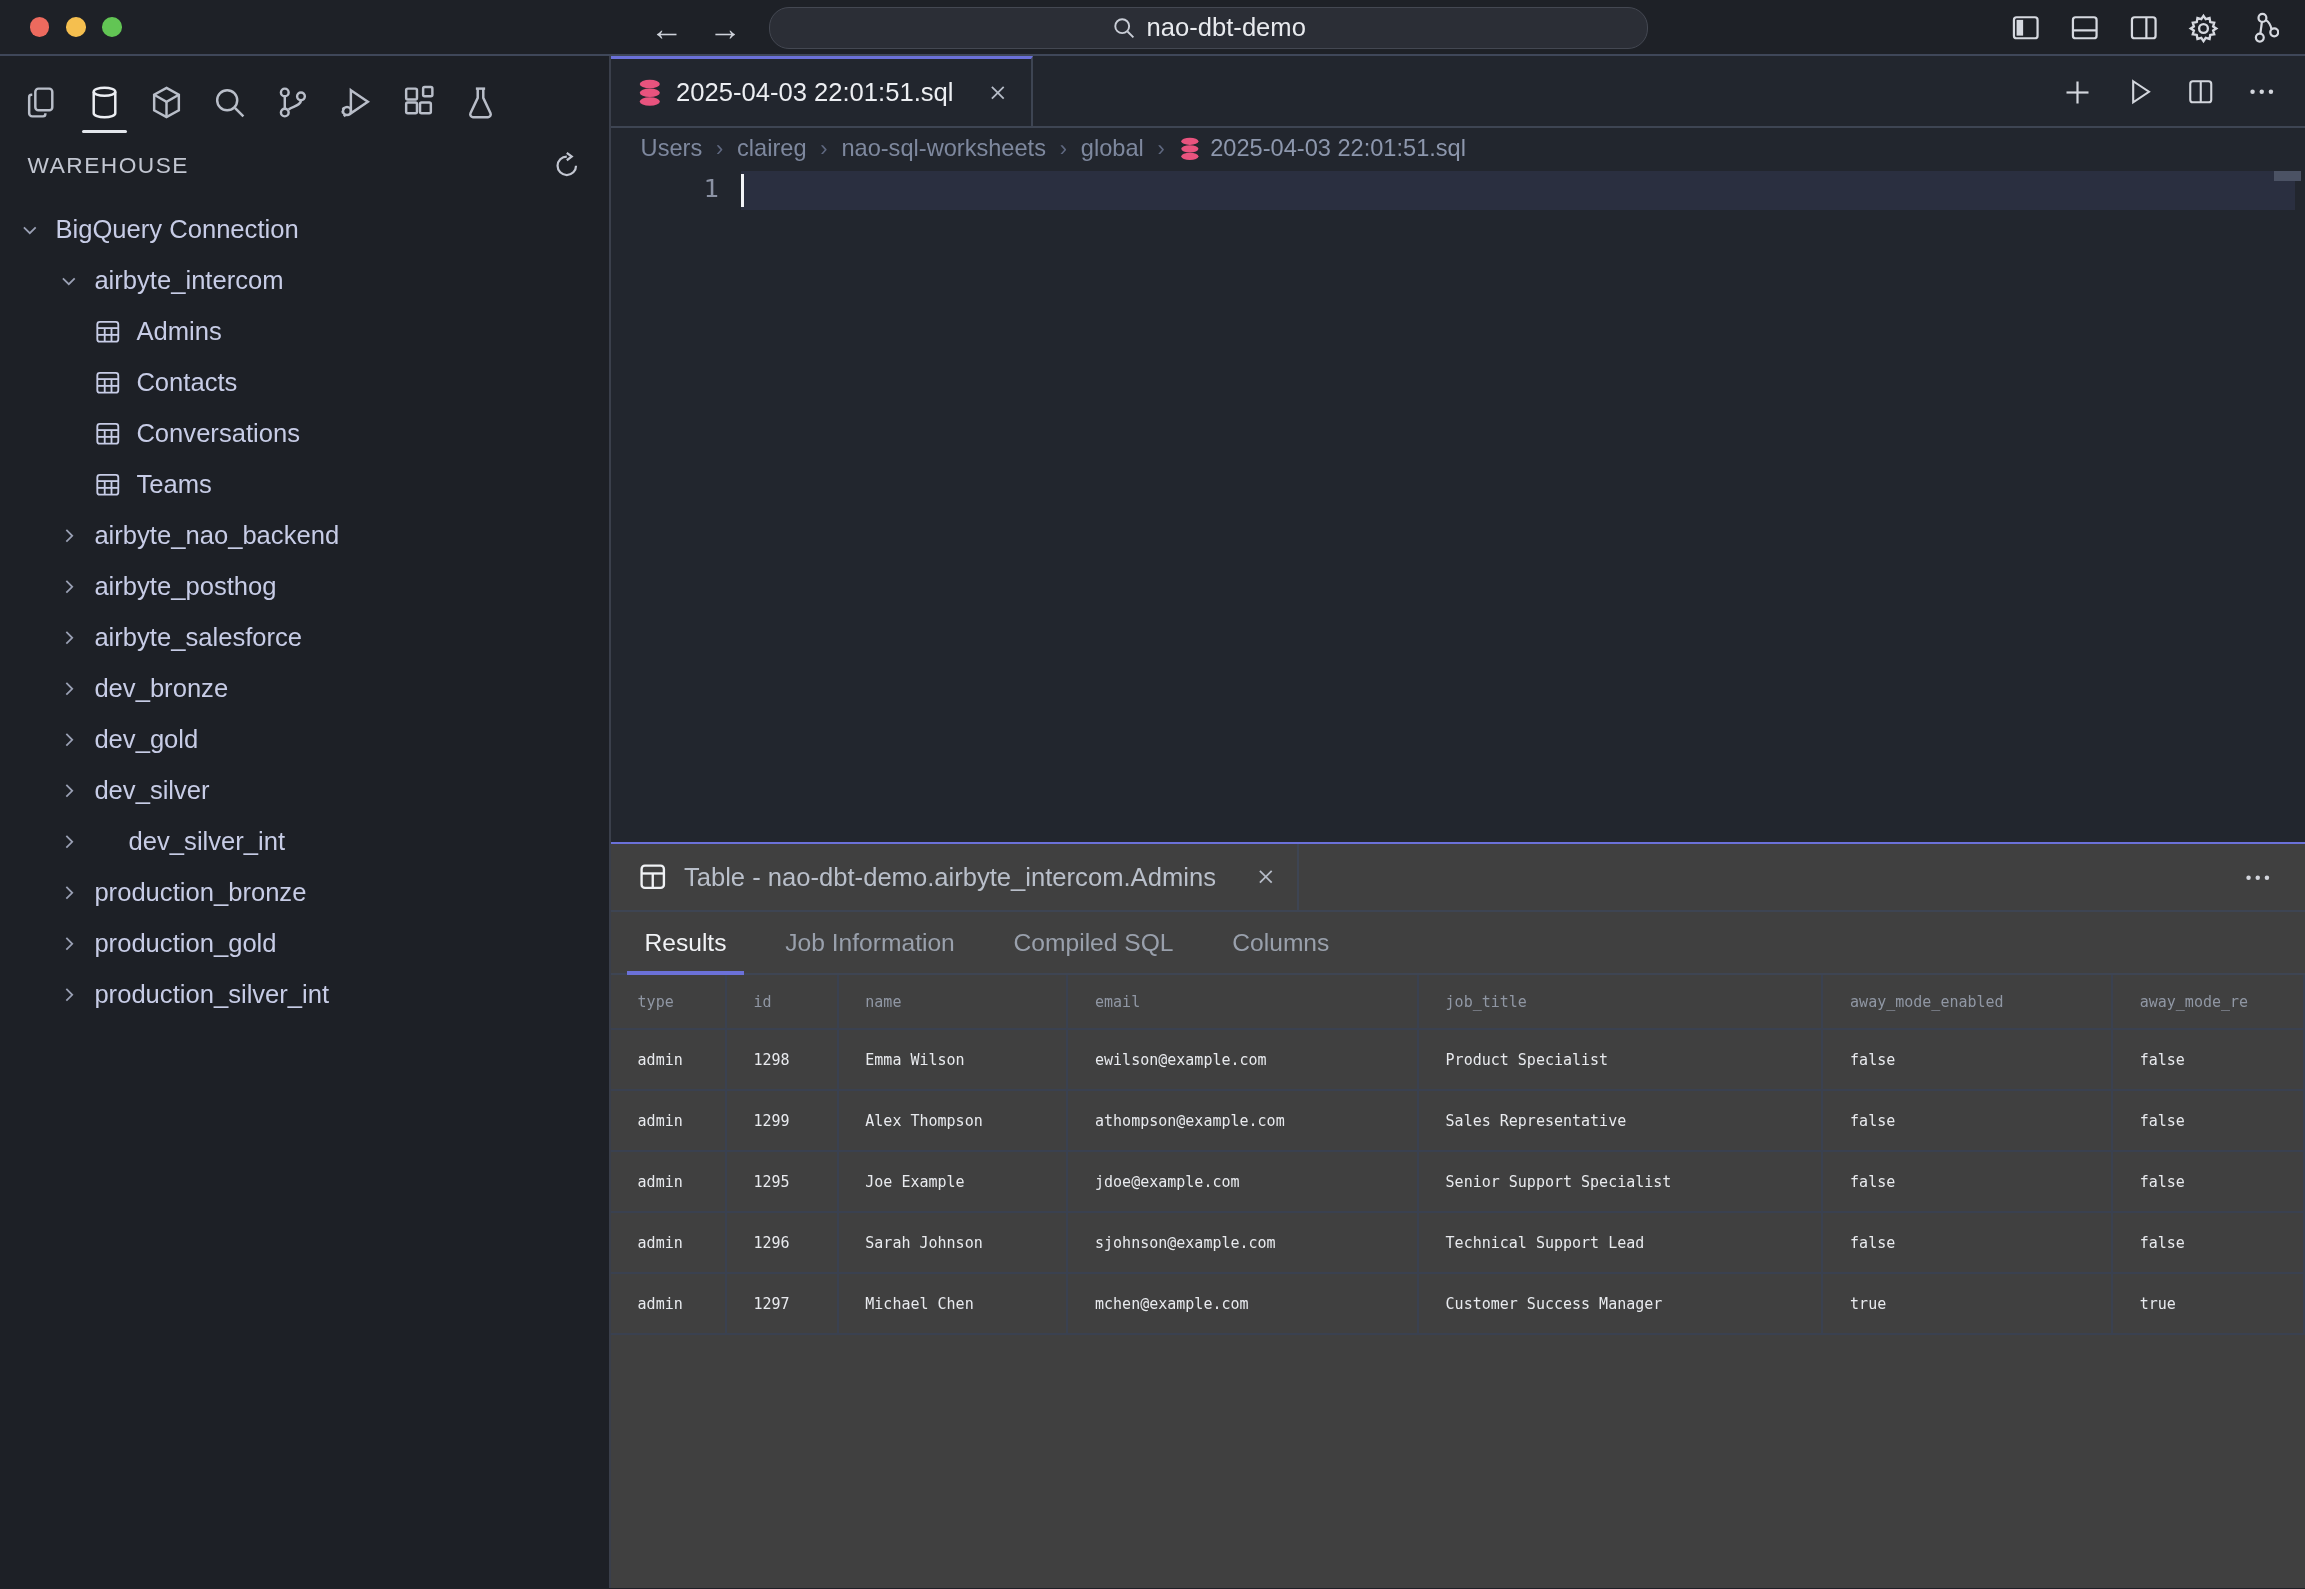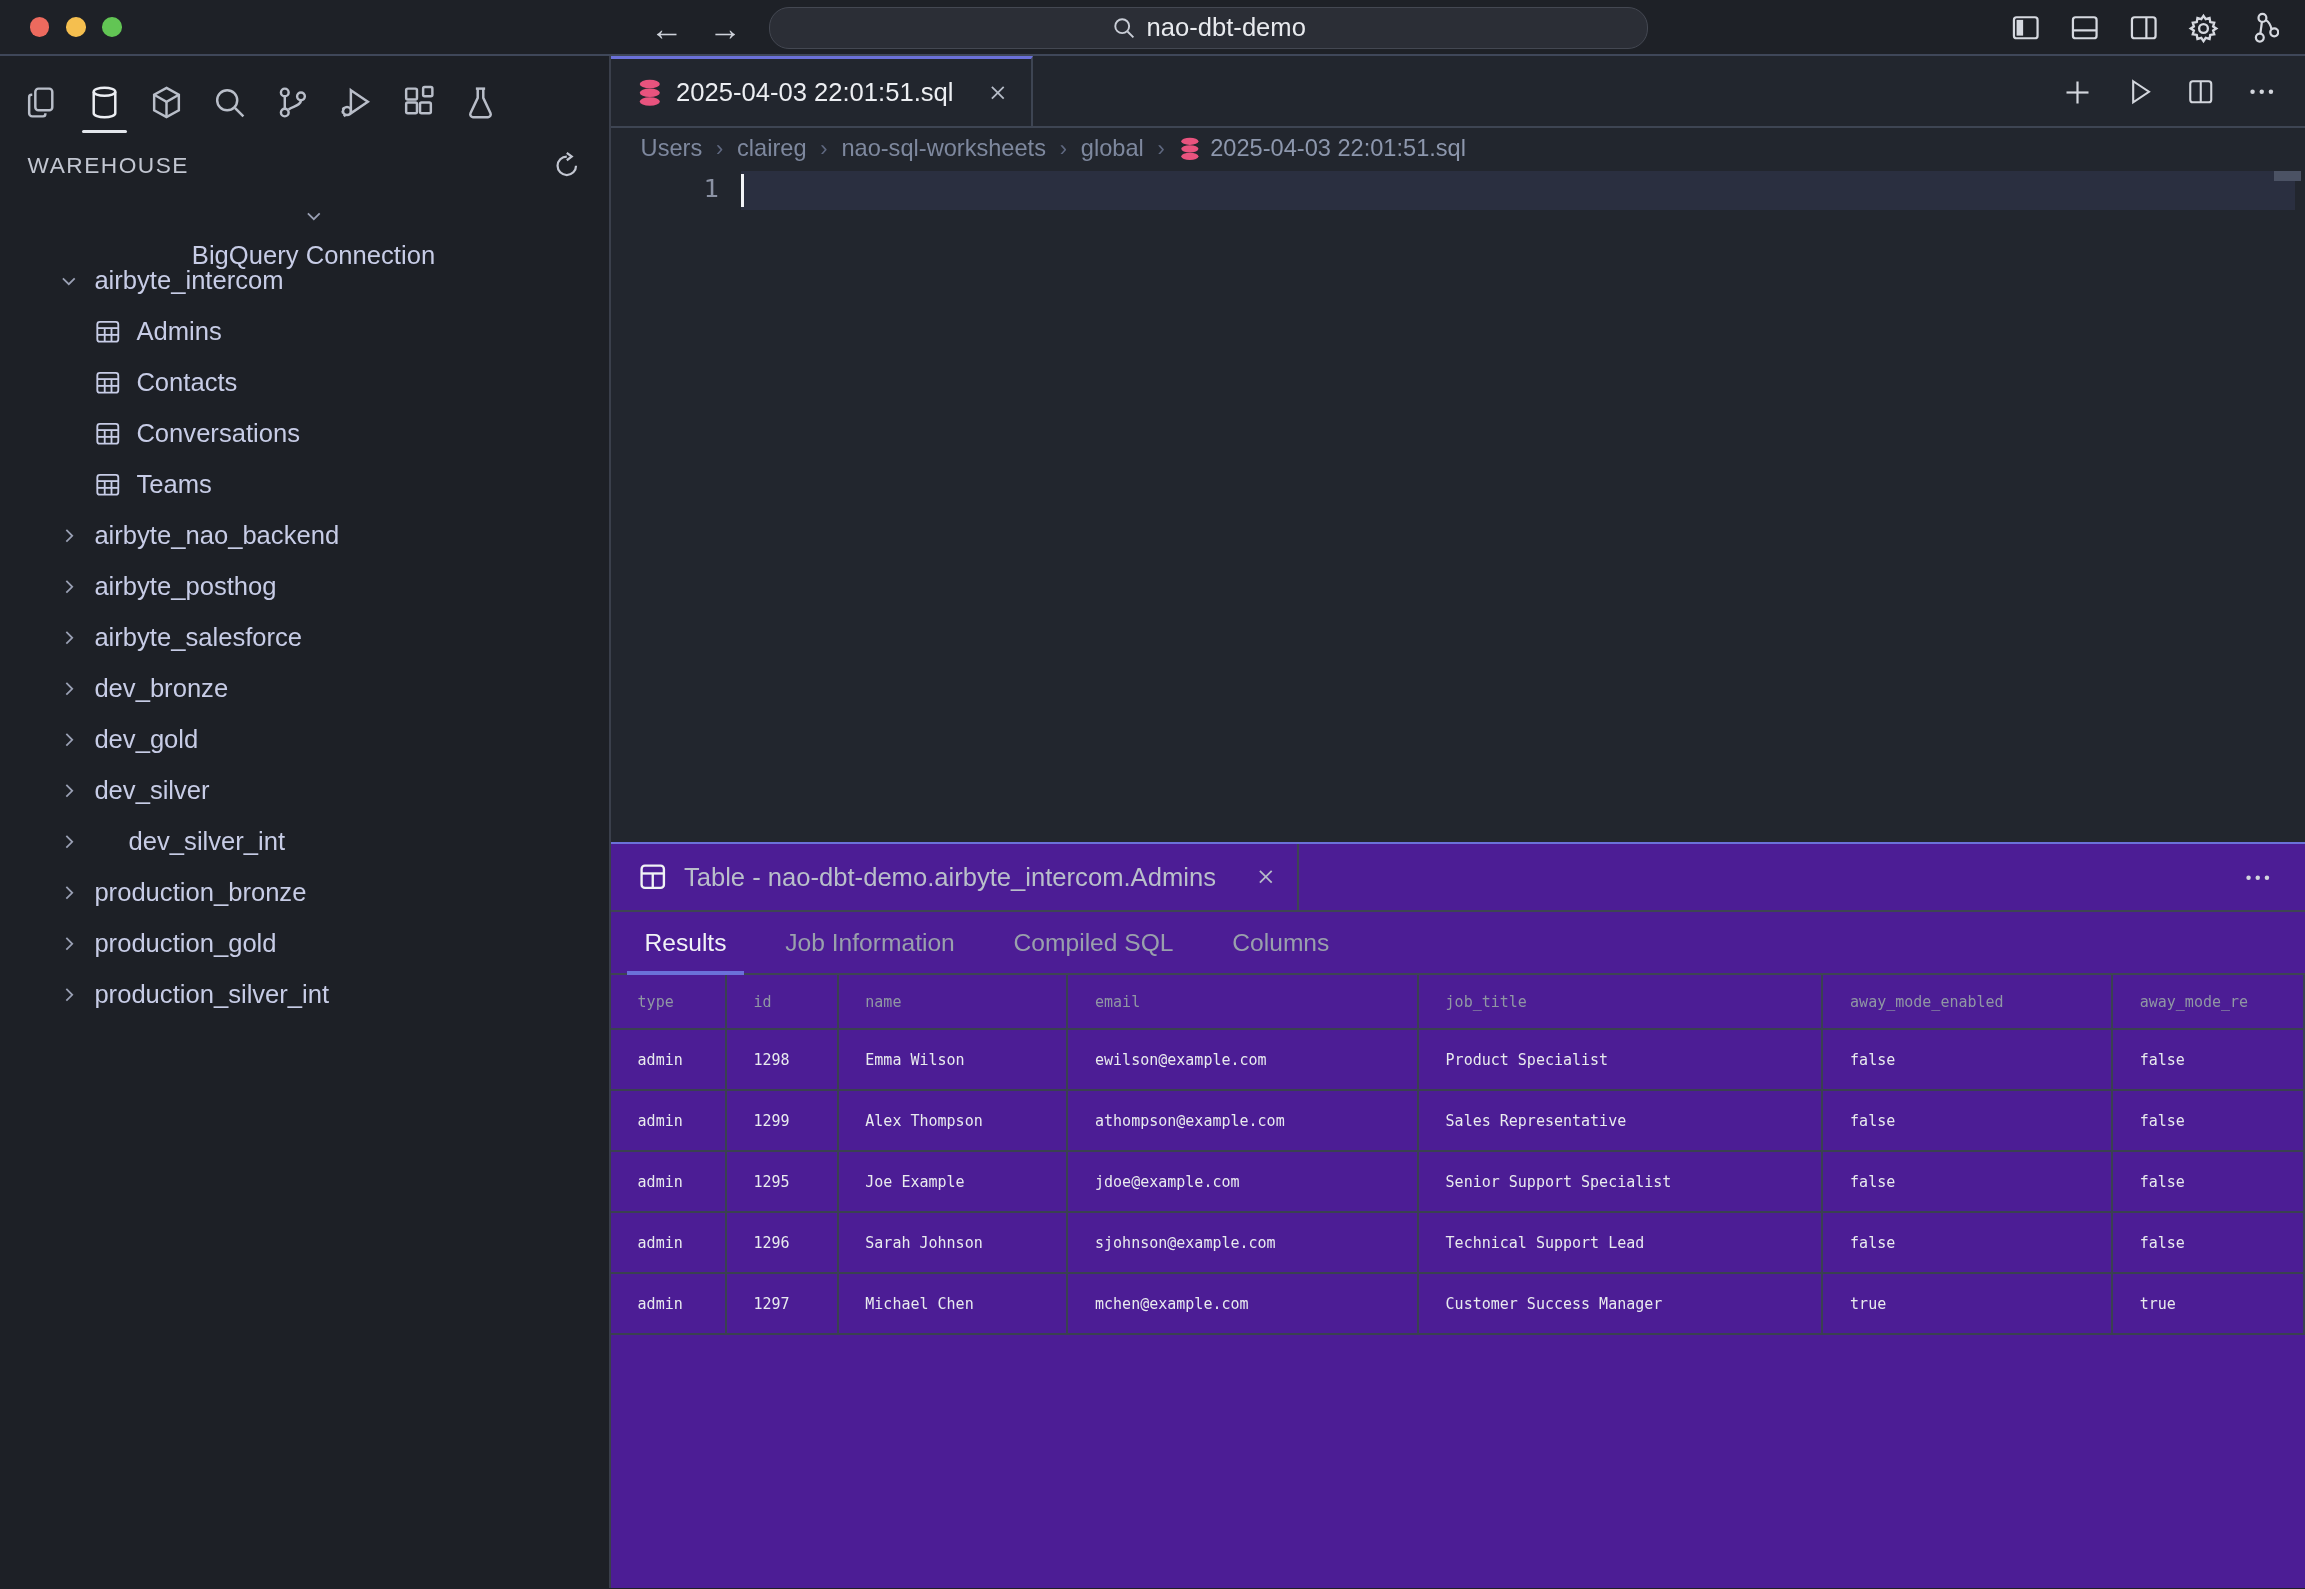--- a/index.html
+++ b/index.html
@@ -57,21 +57,21 @@
   .crumb{ cursor:pointer; }
   .crumb-sep{ color:#5f6880; font-size:21.7px; }
   .crumb.last{ display:flex; align-items:center; gap:9.9px; color:#8d97ad;}
   .code{ flex:1; position:relative; background:#22262e; }
   .code .gutter{ position:absolute; left:0; top:3.9px; width:108px; text-align:right;
     font-family:"DejaVu Sans Mono", monospace; font-size:25.6px; color:#8b92a4; }
   .current-line{ position:absolute; left:130px; right:9.9px; top:2px; height:39px; background:#2a2f40; }
   .cursor{ position:absolute; left:0; top:3px; width:3px; height:33px; background:#f2f4f8; }
   .scroll-nub{ position:absolute; right:3.9px; top:2px; width:27.6px; height:9.9px; background:#4b5264; }
   
-  .panel{ height:746px; border-top:2px solid #6b71d9; display:flex; flex-direction:column; background:#4c1d95;}
+  .panel{ height:746px; border-top:2px solid #6b71d9; display:flex; flex-direction:column; background:#404040;}
   .panel-tabbar{ position:relative; height:68px; border-bottom:2px solid #3e4553; display:flex;}
   .panel-tab{ width:688px; display:flex; align-items:center; gap:15.8px; padding:0 19.7px 0 25.6px; border-right:2px solid #3e4553; cursor:pointer;}
   .panel-tab .title{ font-size:25.6px; color:#b9bfca; white-space:nowrap; overflow:hidden;}
   .panel-more{ position:absolute; right:29.6px; top:0; height:68px; display:flex; align-items:center; color:#d3d6dd;}
   .subtabs{ height:63px; display:flex; align-items:flex-start; padding-left:29.6px; gap:51px; border-bottom:2px solid #3e4553;}
   .subtab{ height:61px; display:flex; align-items:center; font-size:24.6px; color:#99a0ac; cursor:pointer; position:relative; background:none; border:none; font-family:inherit; padding:0 3.9px;}
   .subtab.active{ color:#f1f3f6; }
   .subtab.active::after{ content:""; position:absolute; left:-13.8px; right:-13.8px; bottom:-2px; height:3.9px; background:#6b71d9;}
   .grid-wrap{ flex:1; overflow:hidden; }
   table.results{ border-collapse:collapse; table-layout:fixed; font-family:"DejaVu Sans Mono", monospace; font-size:15px; }
@@ -210,21 +210,21 @@
         <span class="label">WAREHOUSE</span>
         <button class="iconbtn refresh">
           <svg width="29.6" height="29.6" viewBox="0 0 24 24" fill="none" stroke="currentColor" stroke-width="1.8">
             <path d="M19.5 12 A7.5 7.5 0 1 1 12 4.5"></path>
               <path d="M12 1.5 L16 4.5 L12 7.5" fill="none"></path>
           </svg>
         </button>
       </div>
 
       <div class="tree" id="tree">
-          <div class="tree-row" style="padding-left: 18px; flex-direction: column;">
+          <div class="tree-row" style="padding-left: 18px;">
             <span class="twisty">
               <svg width="23.6" height="23.6" viewBox="0 0 24 24" fill="none" stroke="currentColor" stroke-width="1.8">
                 <polyline points="6,9.5 12,15.5 18,9.5"></polyline>
               </svg>
             </span>
             <span>BigQuery Connection</span>
           </div>
           <div class="tree-row" style="padding-left: 57px;">
             <span class="twisty">
               <svg width="23.6" height="23.6" viewBox="0 0 24 24" fill="none" stroke="currentColor" stroke-width="1.8">

